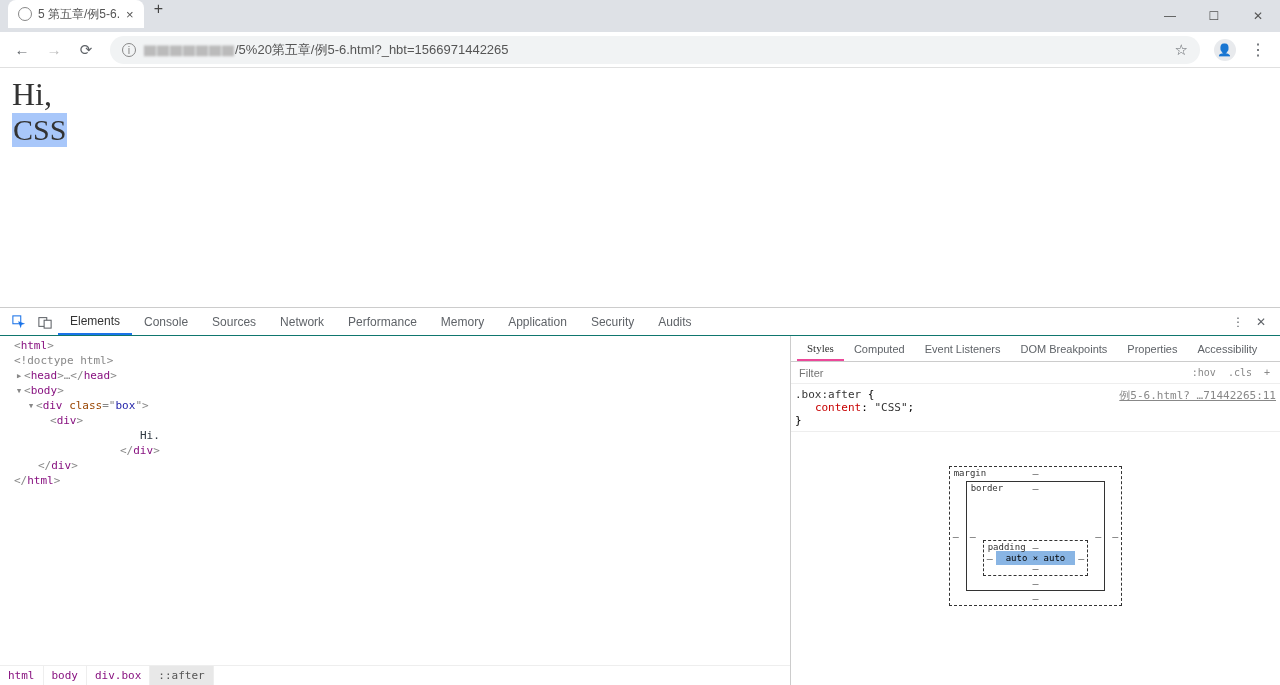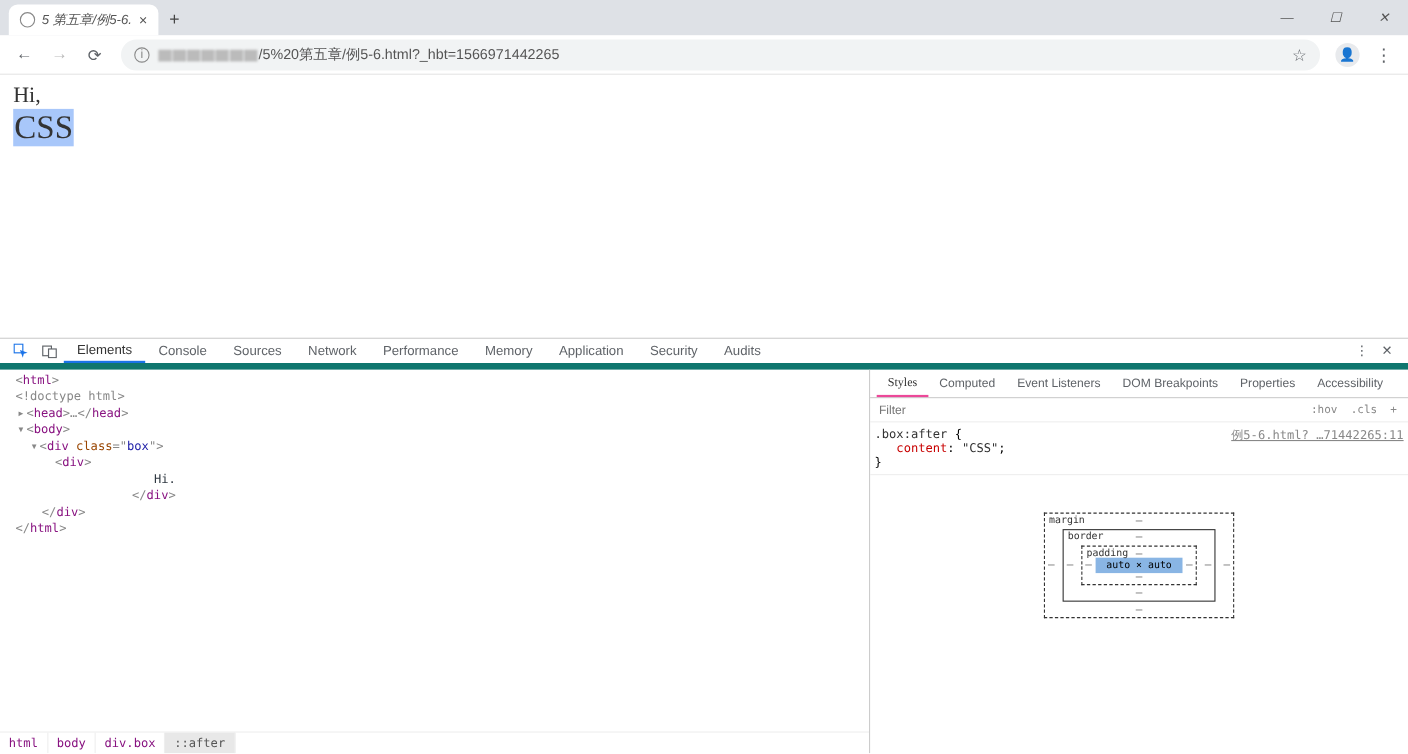--- a/index.html
+++ b/index.html
@@ -1,19 +1,19 @@
 <!DOCTYPE html>
 <html><head>
   <meta charset="utf-8">
   <style>
     * { box-sizing: border-box; margin: 0; padding: 0; }
     body { font-family: "Segoe UI", Arial, sans-serif; font-size: 12px; background: #fff; width: 1280px; height: 685px; overflow: hidden; display: flex; flex-direction: column; }
     
     
-    .titlebar { height: 32px; background: #dee1e6; display: flex; align-items: flex-end; position: relative; font-style: italic; }
+    .titlebar { height: 32px; background: #dee1e6; display: flex; position: relative; }
     .tab { height: 28px; background: #fff; border-radius: 8px 8px 0 0; margin-left: 8px; display: flex; align-items: center; padding: 0 10px; max-width: 200px; gap: 6px; }
     .favicon { width: 14px; height: 14px; border: 1px solid #888; border-radius: 50%; display: flex; align-items: center; justify-content: center; }
     .tab-title { font-size: 12px; color: #555; white-space: nowrap; overflow: hidden; text-overflow: ellipsis; flex: 1; }
     .tab-close { color: #555; font-size: 13px; cursor: pointer; }
     .newtab { margin-left: 10px; margin-bottom: 4px; color: #444; font-size: 16px; cursor: pointer; }
     .window-controls { position: absolute; right: 0; top: 0; display: flex; height: 32px; }
     .window-controls div { width: 44px; display: flex; align-items: center; justify-content: center; color: #555; font-size: 12px; }
     
     
     .addressbar { height: 36px; background: #fff; border-bottom: 1px solid #e0e0e0; display: flex; align-items: center; padding: 0 8px; gap: 4px; }
@@ -22,26 +22,26 @@
     .url-field { flex: 1; height: 28px; background: #f1f3f4; border-radius: 14px; display: flex; align-items: center; padding: 0 12px; gap: 8px; margin: 0 6px; }
     .url-field .info { font-size: 11px; border: 1px solid #888; border-radius: 50%; width: 14px; height: 14px; display: flex; align-items: center; justify-content: center; color: #888; }
     .url-text { flex: 1; font-size: 13px; color: #555; }
     .url-text .blur { color: #bbb; filter: blur(1px); }
     .star { color: #5f6368; font-size: 15px; }
     .avatar { width: 22px; height: 22px; background: #e8eaed; border-radius: 50%; display: flex; align-items: center; justify-content: center; font-size: 12px; color: #5f6368; margin: 0 4px; }
     .menu-dots { width: 28px; display: flex; align-items: center; justify-content: center; font-size: 16px; color: #5f6368; }
     
     
     .viewport { flex: 1; background: #fff; padding: 8px 12px; overflow: auto; }
-    .hi { font-family: "Times New Roman", serif; font-size: 20px; color: #333; }
+    .hi { font-family: "Times New Roman", serif; font-size: 32px; color: #333; }
     .css-sel { font-family: "Times New Roman", serif; font-size: 30px; color: #333; background: #a8c7fa; display: inline-block; padding: 0 1px; }
     
     
     .devtools { height: 378px; border-top: 1px solid #ccc; display: flex; flex-direction: column; background: #fff; }
-    .dt-tabs { height: 28px; border-bottom: 6px solid #0f766e; display: flex; align-items: stretch; padding: 0 6px; }
+    .dt-tabs { height: 28px; border-bottom: 1px solid #0f766e; display: flex; align-items: stretch; padding: 0 6px; }
     .dt-icon { width: 26px; display: flex; align-items: center; justify-content: center; color: #5f6368; }
     .dt-icon.active { color: #1a73e8; }
     .dt-tab { padding: 0 12px; display: flex; align-items: center; color: #5f6368; font-size: 12px; cursor: pointer; }
     .dt-tab.active { color: #333; border-bottom: 2px solid #1a73e8; }
     .dt-tabs-right { margin-left: auto; display: flex; align-items: center; gap: 12px; padding-right: 8px; color: #5f6368; }
     
     .dt-body { flex: 1; display: flex; overflow: hidden; }
     
     
     .elements-pane { flex: 1; display: flex; flex-direction: column; overflow: hidden; }
@@ -73,21 +73,21 @@
     
     .rule { font-family: Menlo, Consolas, monospace; font-size: 11px; padding: 4px 22px 4px 4px; position: relative; border-bottom: 1px solid #eee; }
     .rule-link { position: absolute; right: 4px; top: 4px; color: #888; text-decoration: underline; cursor: pointer; }
     .selector { color: #333; }
     .prop-name { color: #c80000; }
     .prop-val { color: #333; }
     
     .box-model-wrap { flex: 1; display: flex; align-items: flex-start; justify-content: center; padding-top: 34px; }
     .bm-margin { border: 1px dashed #333; padding: 14px 16px; position: relative; font-family: Menlo, Consolas, monospace; font-size: 9px; }
     .bm-border { border: 1px solid #333; padding: 14px 16px; position: relative; background: #fff; }
-    .bm-padding { border: 1px dashed #333; padding: 10px 12px; position: relative; }
+    .bm-padding { border: 1px dashed #333; padding: 10px 12px; position: relative; margin-top: 44px; }
     .bm-content { background: #89b5e4; padding: 2px 10px; font-size: 9px; text-align: right; }
     .bm-label { position: absolute; top: 1px; left: 4px; font-size: 9px; color: #333; }
     .bm-dash { position: absolute; font-size: 10px; color: #666; }
     .bm-t { top: 1px; left: 50%; transform: translateX(-50%); }
     .bm-b { bottom: 1px; left: 50%; transform: translateX(-50%); }
     .bm-l { left: 3px; top: 50%; transform: translateY(-50%); }
     .bm-r { right: 3px; top: 50%; transform: translateY(-50%); }
   </style>
 </head>
 <body>

